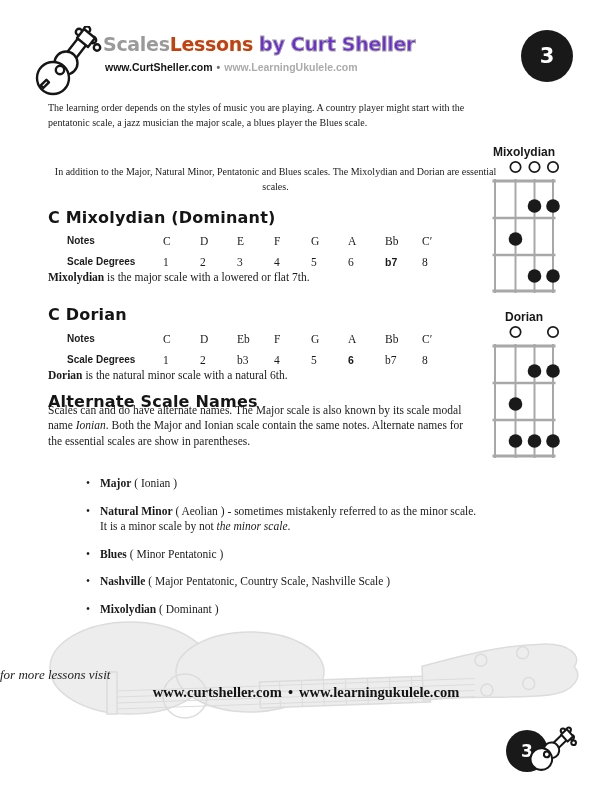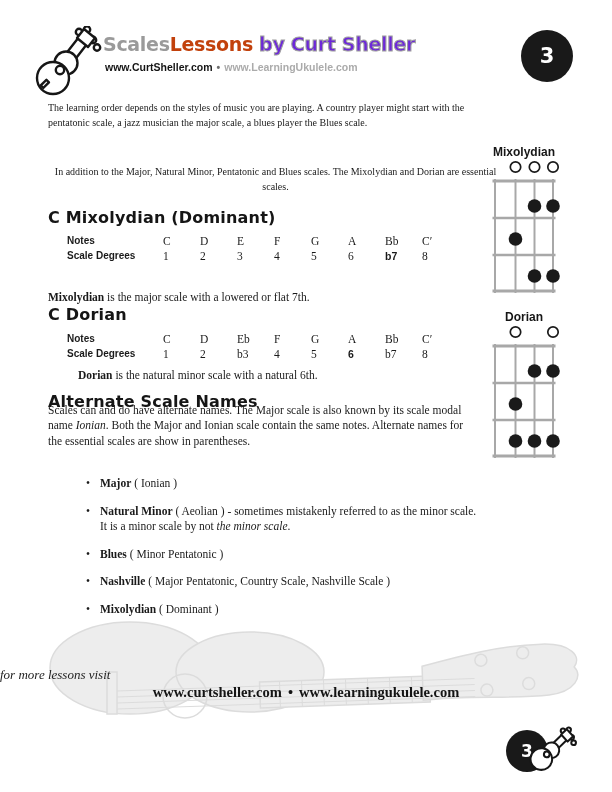--- a/index.html
+++ b/index.html
@@ -32,29 +32,29 @@
   .para { position:absolute; left:48px; font-size:10px; line-height:15.3px; }
   .para-1 { top:100px; width:455px; }
   .para-2 { top:164px; width:455px;text-align:center; }
   .script-heading { position:absolute; left:48px; font-family:"DejaVu Sans", sans-serif;
     font-weight:700; font-size:16px; letter-spacing:0.2px; color:#151515; }
   .h-mixo { top:200px;margin-top:8px; }
   .h-dorian { top:305px; }
   .h-alt { top:392px; }
 
   .scale-table { position:absolute; left:67px; display:grid;
-    grid-template-columns:96px repeat(8, 37px); row-gap:1px; font-size:11.5px; line-height:14px; }
+    grid-template-columns:96px repeat(8, 37px); row-gap:7px; font-size:11.5px; line-height:14px; }
   .t-mixo { top:234px; }
   .t-dorian { top:332px; }
   .scale-table .rlabel { font-family:"Liberation Sans", sans-serif; font-weight:700; font-size:10px; }
   .scale-table .boldcell { font-family:"Liberation Sans", sans-serif; font-weight:700; font-size:10.5px; }
 
   .caption { position:absolute; left:48px; font-size:11.5px; }
-  .cap-mixo { top:271px;margin-top:20px; }
-  .cap-dorian { top:369px;margin-left:30px; }
+  .cap-mixo { top:271px; }
+  .cap-dorian { top:369px; }
 
   .alt-para { position:absolute; left:48px; top:403px; width:428px; font-size:11.5px; line-height:15.3px; }
 
   .bullets { position:absolute; left:86px; top:476px; width:478px; margin:0; padding:0; list-style:none;
     font-size:11.5px; line-height:15.5px; }
   .bullet-item { display:flex; margin-bottom:12px; }
   .bullet-item .marker { width:14px; flex:0 0 14px; }
 
   
   .diagram { position:absolute; width:80px; text-align:center; }

